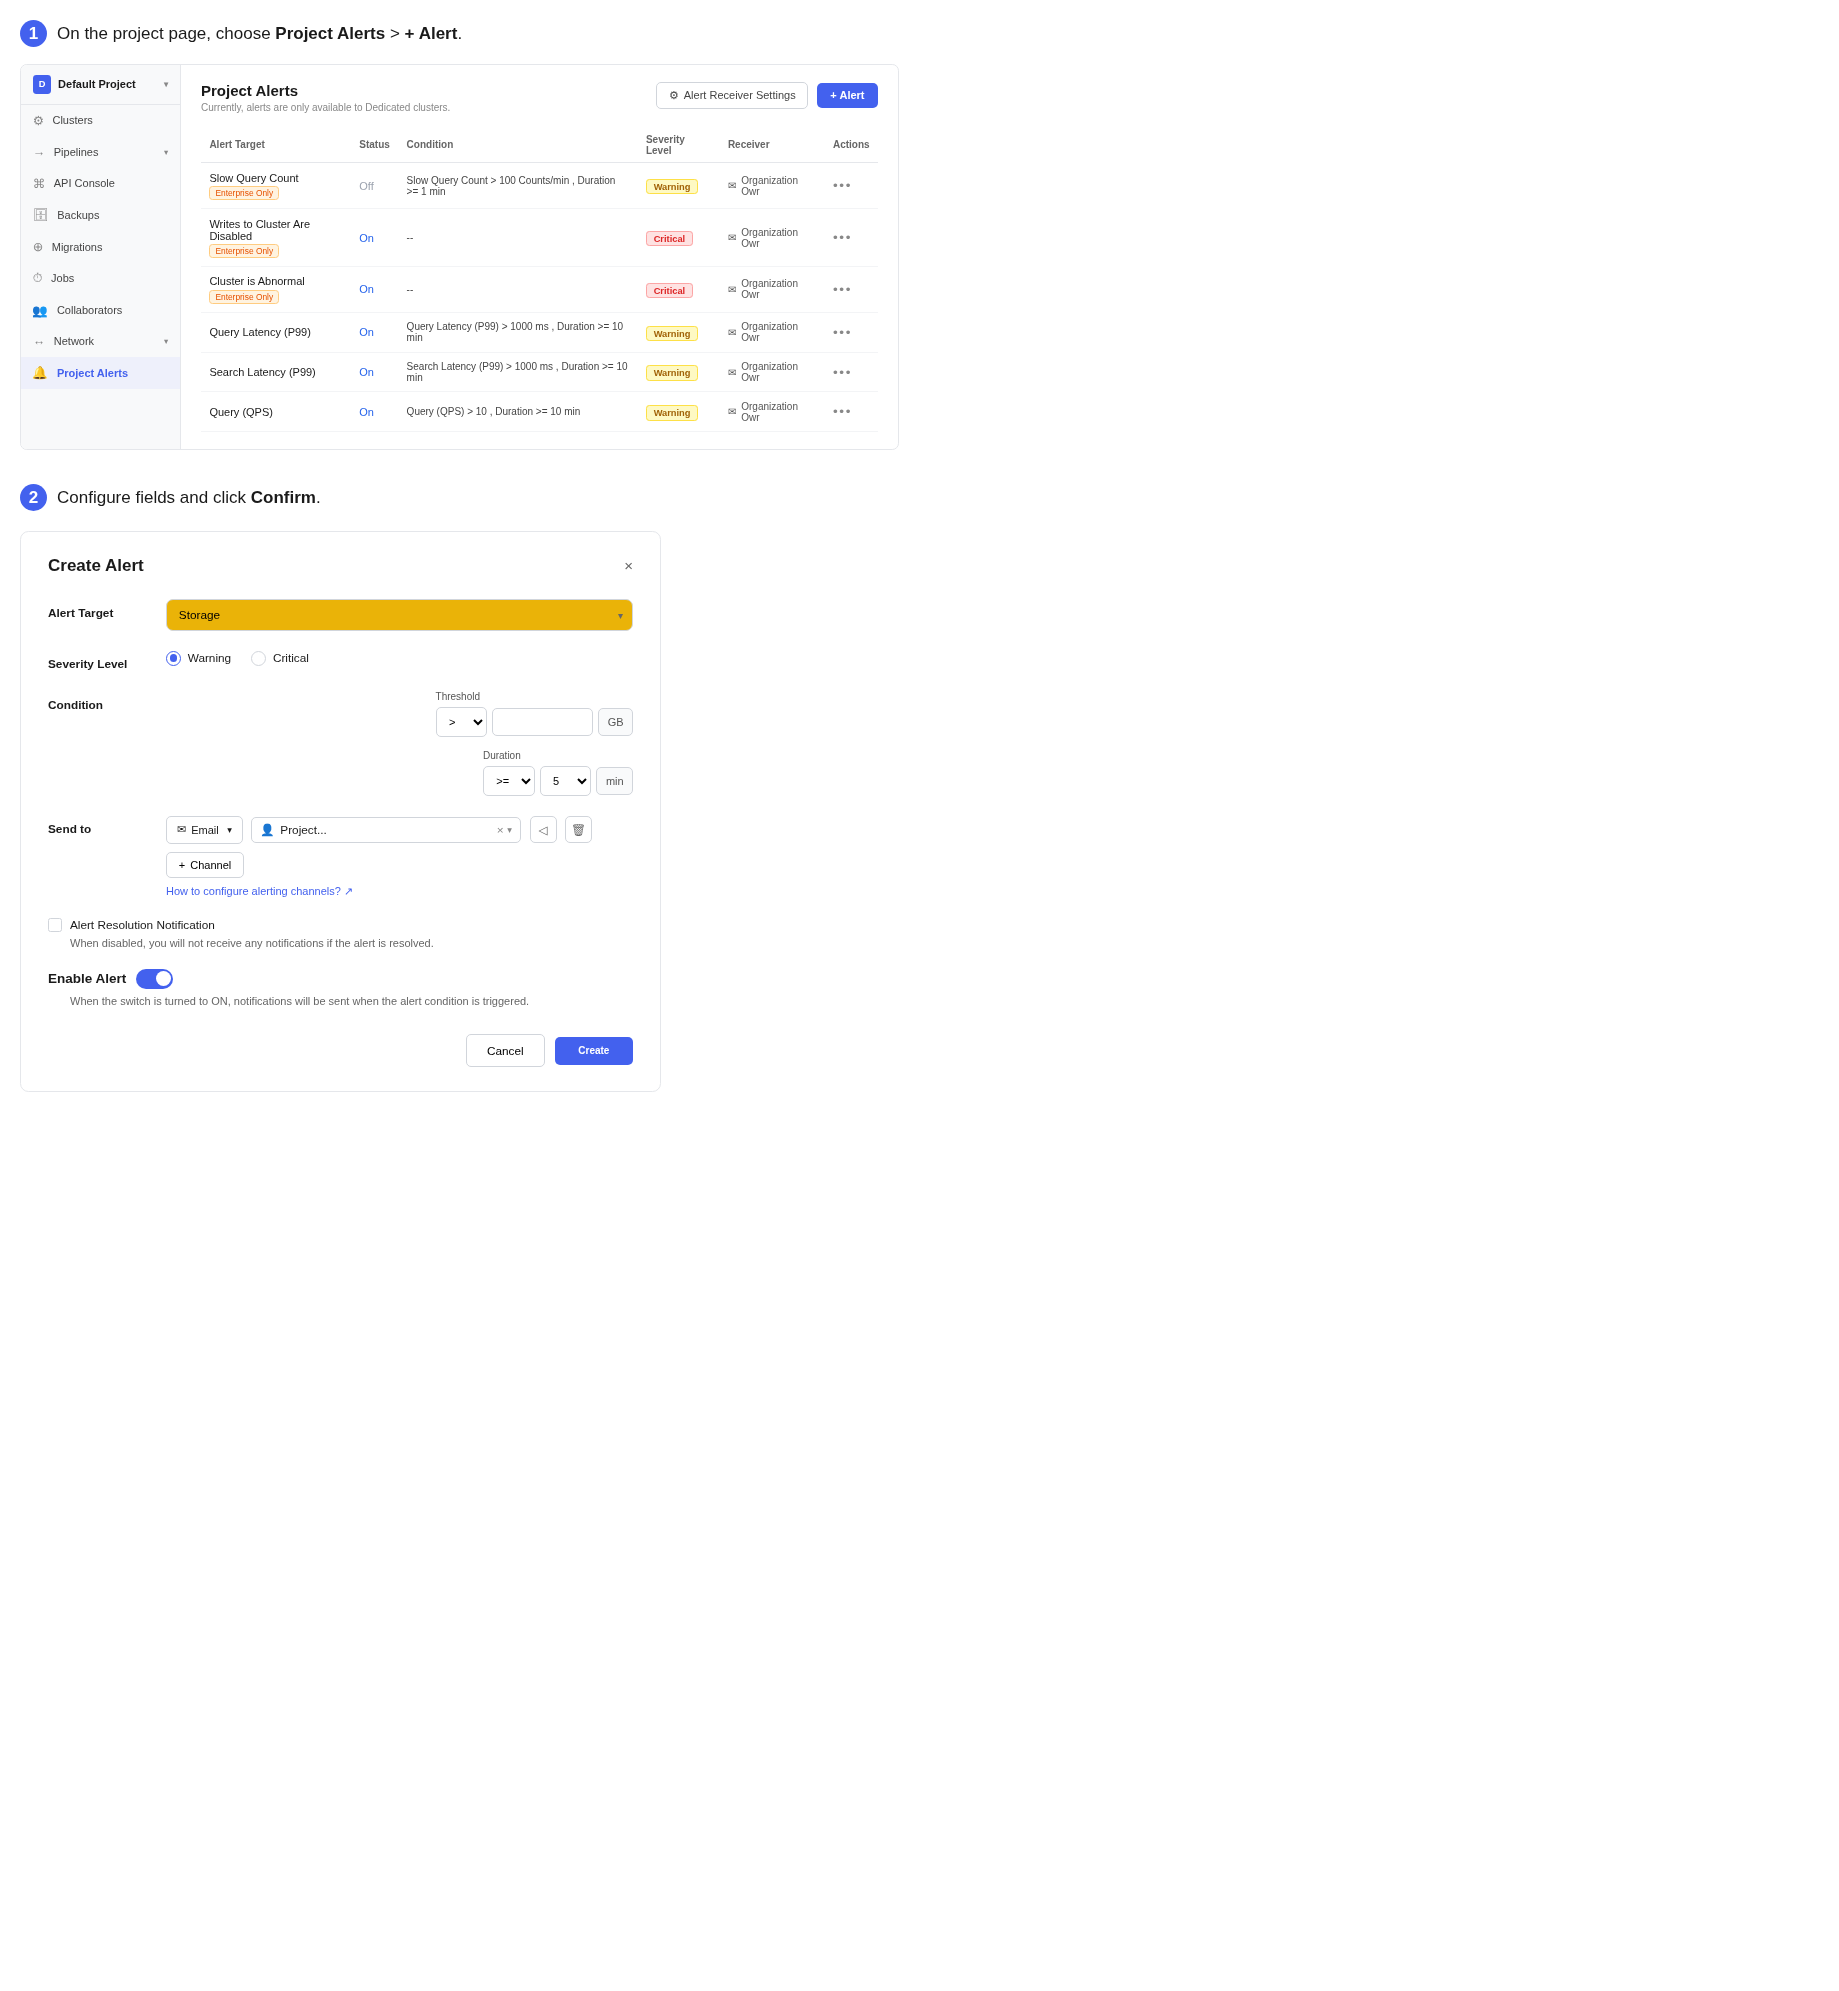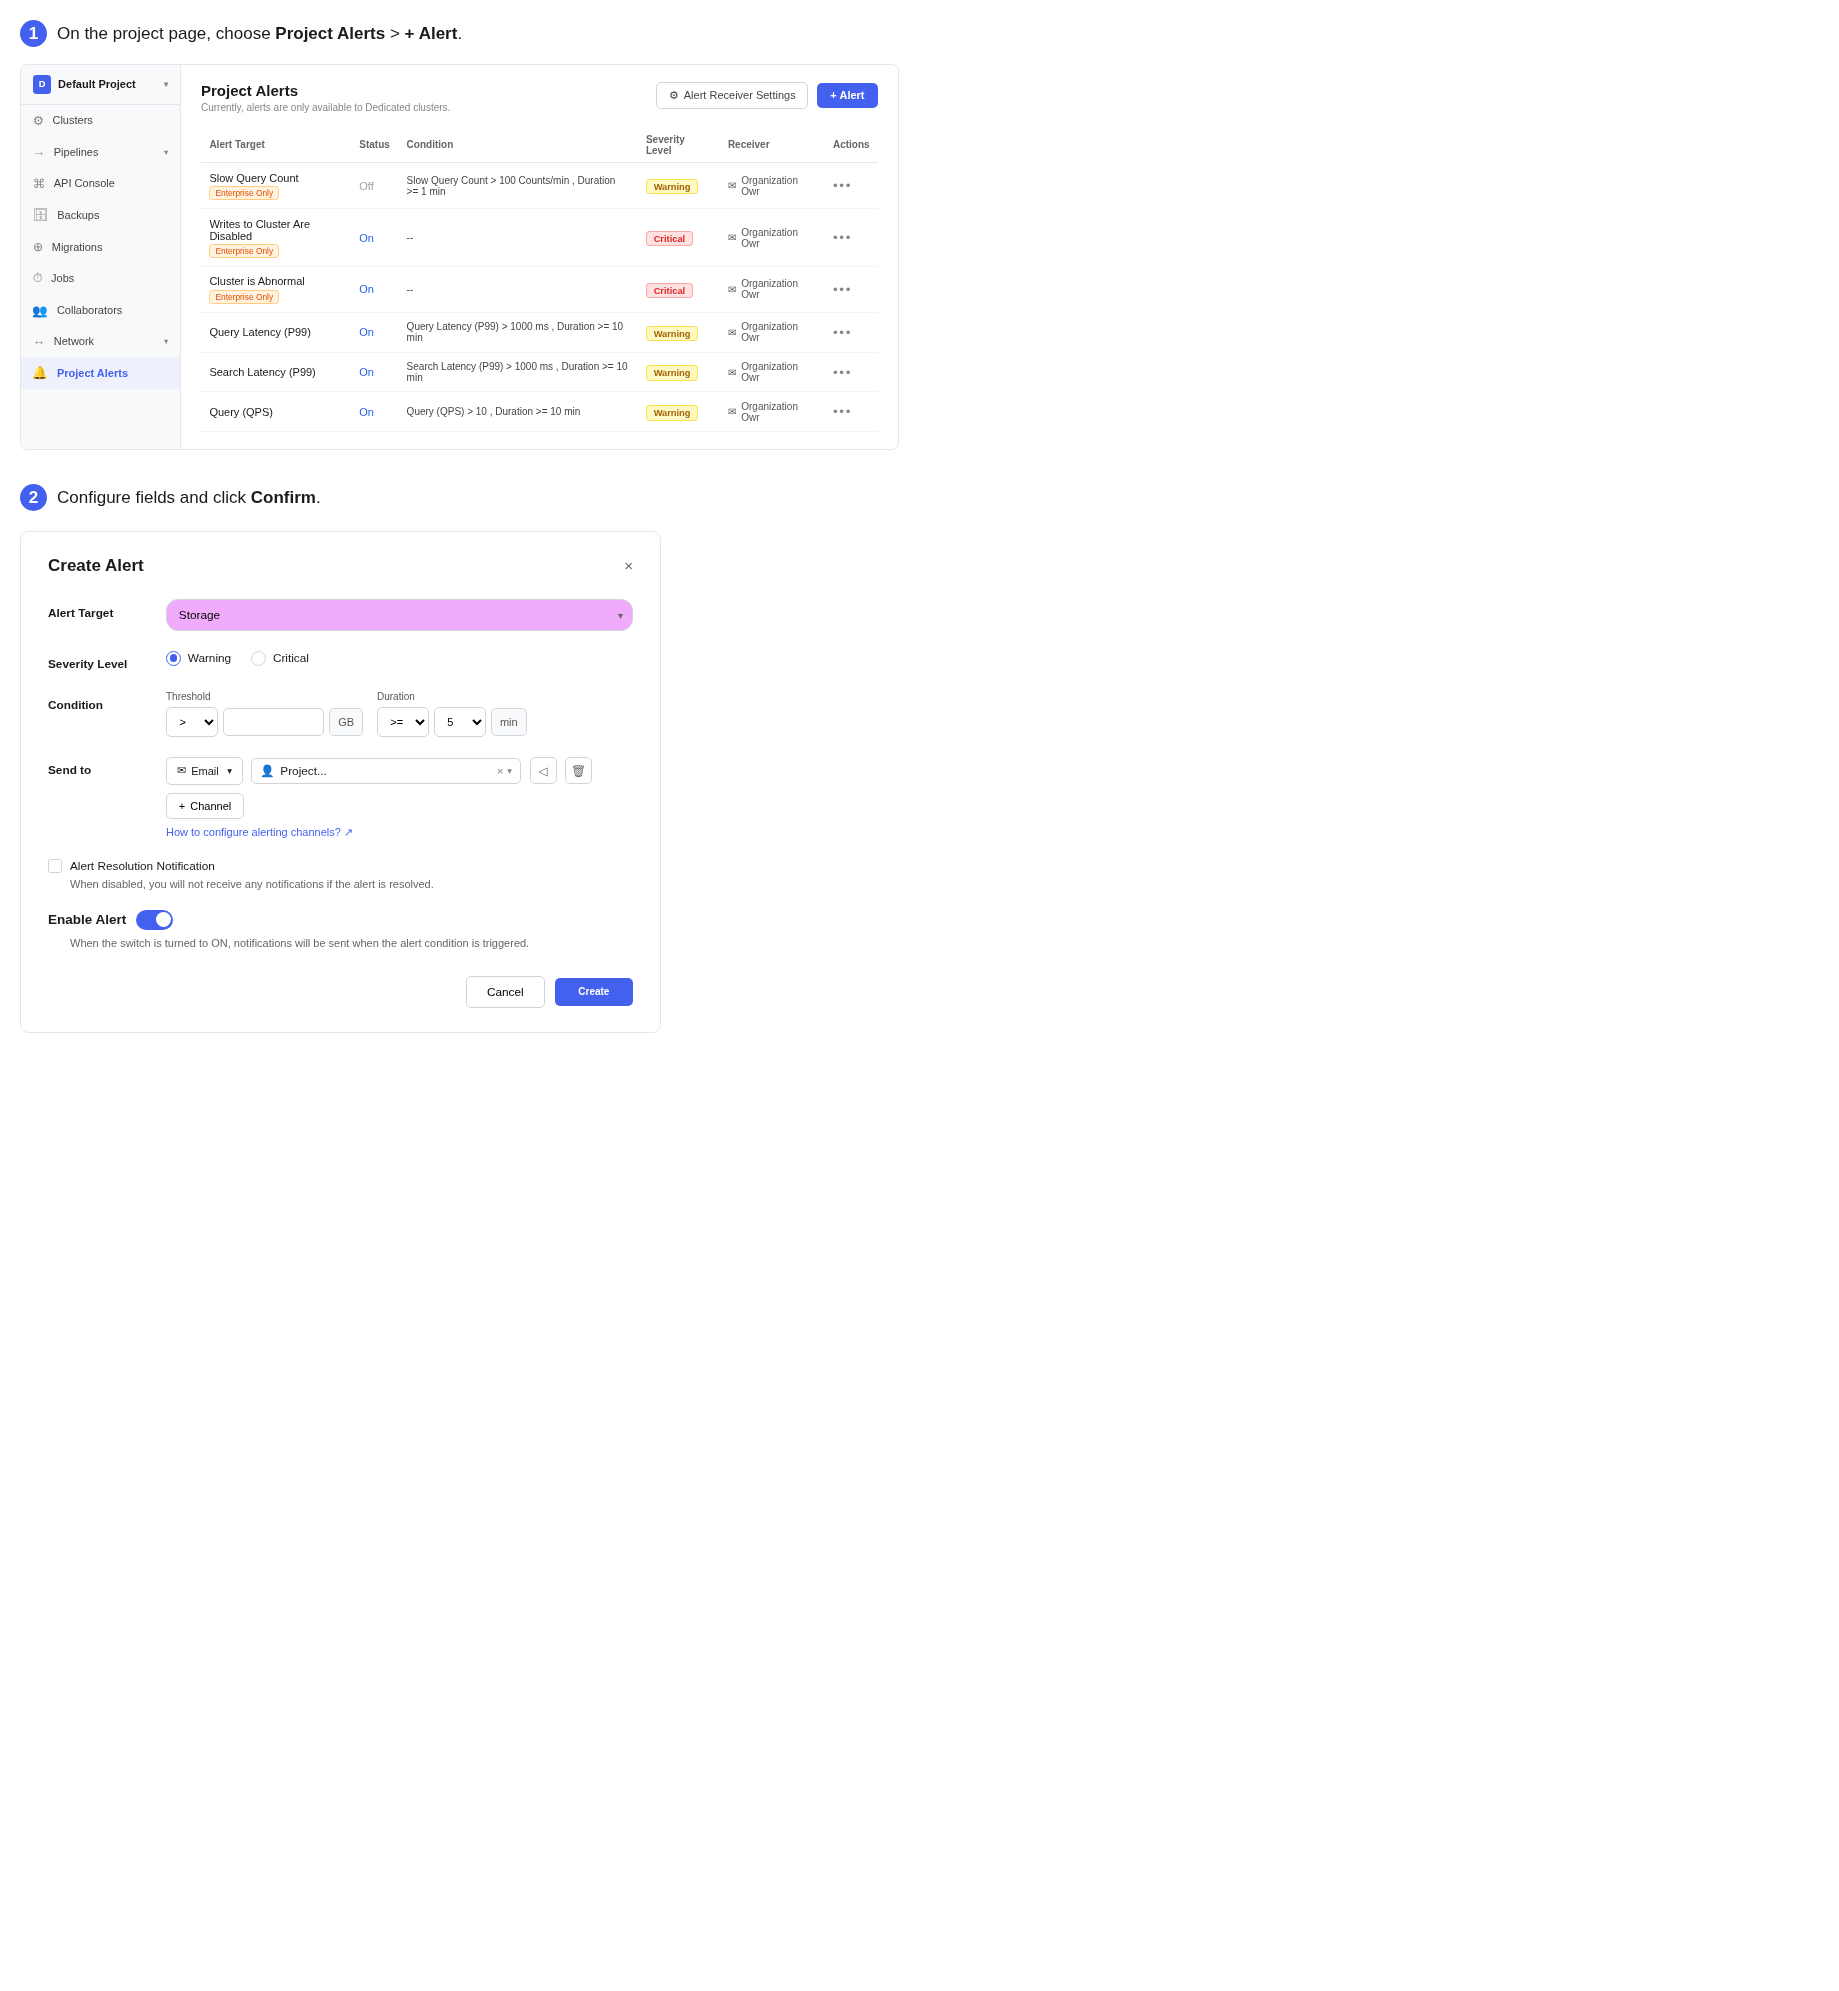--- a/index.html
+++ b/index.html
@@ -274,24 +274,24 @@
       min-width: 101px;
       padding-top: 6.7px;
     }
     .form-controls { flex: 1; }
     .select-wrapper {
       position: relative;
     }
     .select-wrapper select {
       width: 100%;
       border: 0.8px solid #d1d5db;
-      border-radius: 12px;
+      border-radius: 7px;
       padding: 7.6px 30px 7.6px 11.8px;
       font-size: 11.8px;
-      background: #f0abfc;
+      background: #eab308;
       appearance: none;
       cursor: pointer;
     }
     .select-wrapper .chevron-down {
       position: absolute;
       right: 10px;
       top: 50%;
       transform: translateY(-50%);
       pointer-events: none;
       color: #666;
@@ -324,20 +324,21 @@
       width: 7.6px; height: 7.6px;
       border-radius: 50%;
       background: #4361ee;
     }
 
     
     .condition-grid {
       display: flex;
       gap: 13.5px;
       align-items: flex-end;
+      flex-direction: column;
     }
     .condition-group { display: flex; flex-direction: column; gap: 5px; }
     .condition-group label { font-size: 10px; color: #555; font-weight: 500; }
     .condition-input-row { display: flex; align-items: center; gap: 5px; }
     .small-select {
       border: 0.8px solid #d1d5db;
       border-radius: 5px;
       padding: 6.7px 8.4px;
       font-size: 11px;
       background: #fff;

